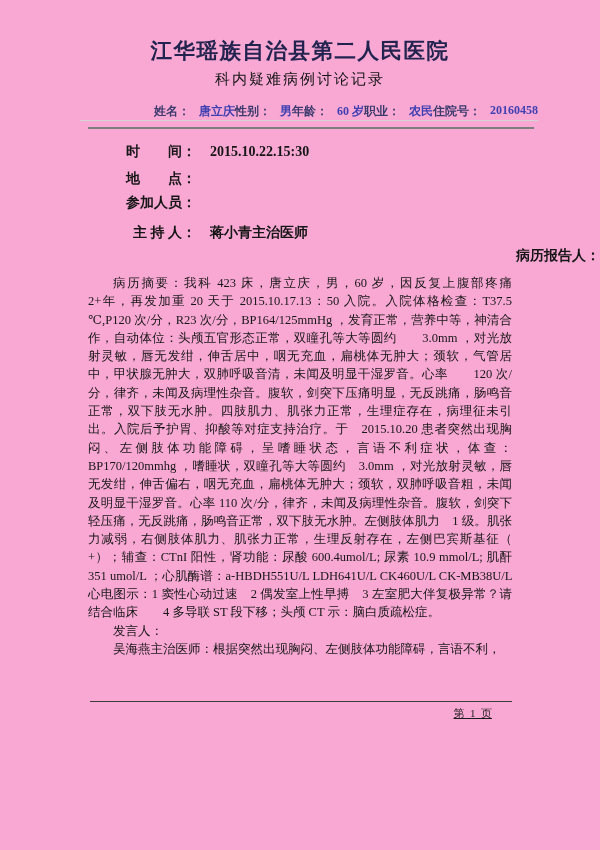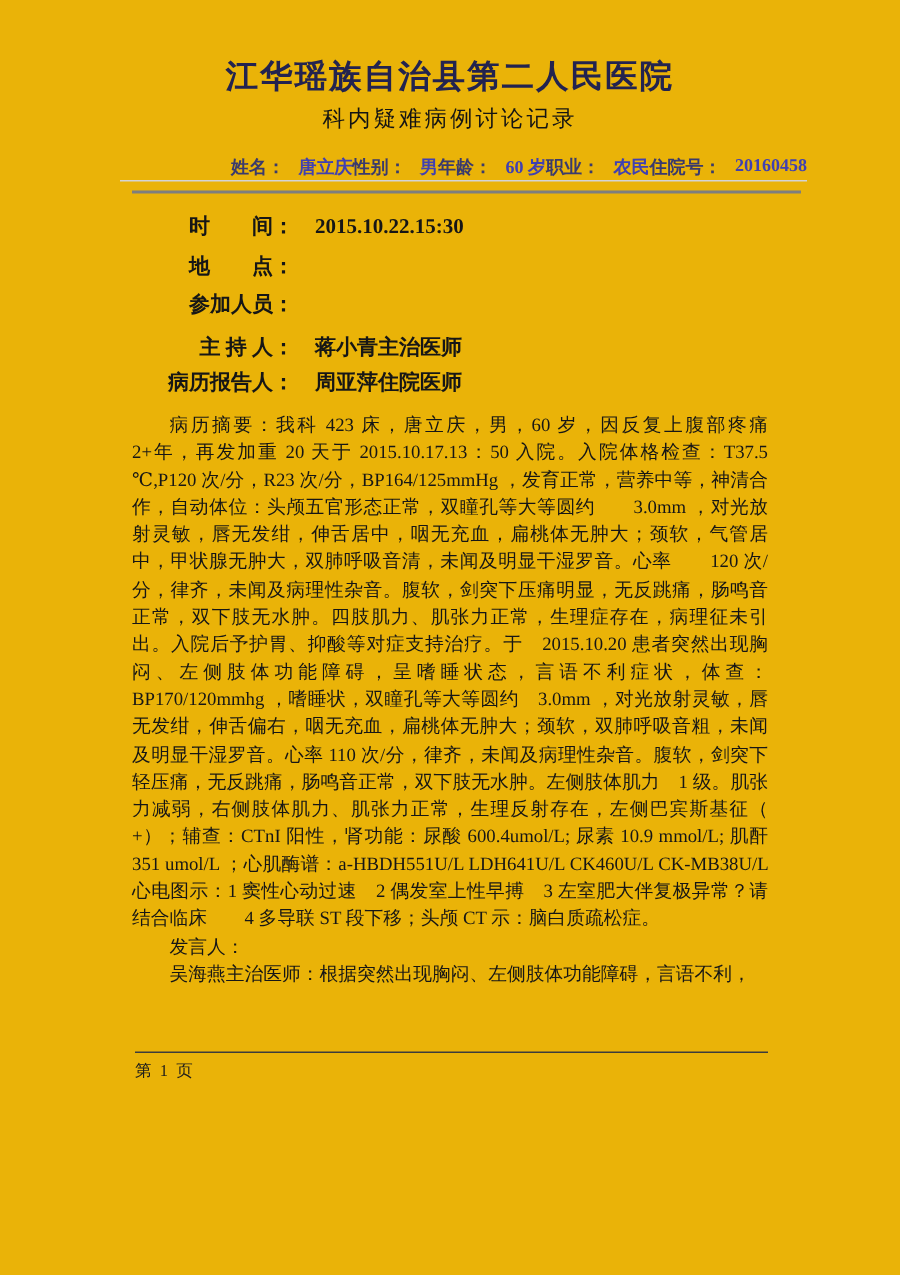--- a/index.html
+++ b/index.html
@@ -1,21 +1,21 @@
 <!DOCTYPE html>
 <html><head>
 <meta charset="utf-8">
 <style>
   * { box-sizing: border-box; }
   html, body { margin: 0; padding: 0; background: #ffffff; }
   .page {
     position: relative;
     width: 600px;
     height: 850px;
-    background: #eab308;
+    background: #f9a8d4;
     overflow: hidden;
     font-family: "Liberation Serif", "DejaVu Serif", serif;
     color: #1c1c1c;
   }
   .hospital-name {
     margin: 0;
     padding-top: 36px;
     text-align: center;
     font-size: 21.5px;
     font-weight: bold;
@@ -79,26 +79,27 @@
     white-space: pre-wrap;
   }
   .footer {
     position: absolute;
     left: 90px;
     right: 88px;
     top: 701px;
     border-top: 1px solid #3c3c3c;
   }
   .page-number {
-    text-align: left;
+    text-align: right;
     padding-right: 20px;
     margin-top: 4px;
     font-size: 11px;
     white-space: pre;
     color: #1c1c1c;
+    text-decoration: underline;
   }
 </style>
 </head>
 <body>
 
 <div class="page">
 
   <h1 class="hospital-name">江华瑶族自治县第二人民医院</h1>
   <h2 class="doc-title">科内疑难病例讨论记录</h2>
 
@@ -137,21 +138,20 @@
     </div>
     <div class="meta-row row-participants">
       <span class="meta-label">参加人员：</span>
     </div>
     <div class="meta-row row-host">
       <span class="meta-label">主 持 人：</span>
       <span class="meta-value">蒋小青主治医师</span>
     </div>
     <div class="meta-row row-reporter">
       <span class="meta-label">病历报告人：</span>
-      <span class="meta-value">周亚萍住院医师</span>
     </div>
   </div>
 
   <div class="body-text">
     <p>病历摘要：我科 423 床，唐立庆，男，60 岁，因反复上腹部疼痛　2+年，再发加重 20 天于 2015.10.17.13：50 入院。入院体格检查：T37.5 ℃,P120 次/分，R23 次/分，BP164/125mmHg ，发育正常，营养中等，神清合作，自动体位：头颅五官形态正常，双瞳孔等大等圆约　　3.0mm ，对光放射灵敏，唇无发绀，伸舌居中，咽无充血，扁桃体无肿大；颈软，气管居中，甲状腺无肿大，双肺呼吸音清，未闻及明显干湿罗音。心率　　120 次/分，律齐，未闻及病理性杂音。腹软，剑突下压痛明显，无反跳痛，肠鸣音正常，双下肢无水肿。四肢肌力、肌张力正常，生理症存在，病理征未引出。入院后予护胃、抑酸等对症支持治疗。于　2015.10.20 患者突然出现胸闷、左侧肢体功能障碍，呈嗜睡状态，言语不利症状，体查：　　BP170/120mmhg ，嗜睡状，双瞳孔等大等圆约　3.0mm ，对光放射灵敏，唇无发绀，伸舌偏右，咽无充血，扁桃体无肿大；颈软，双肺呼吸音粗，未闻及明显干湿罗音。心率 110 次/分，律齐，未闻及病理性杂音。腹软，剑突下轻压痛，无反跳痛，肠鸣音正常，双下肢无水肿。左侧肢体肌力　1 级。肌张力减弱，右侧肢体肌力、肌张力正常，生理反射存在，左侧巴宾斯基征（　+）；辅查：CTnI 阳性，肾功能：尿酸 600.4umol/L; 尿素 10.9 mmol/L; 肌酐 351 umol/L ；心肌酶谱：a-HBDH551U/L LDH641U/L CK460U/L CK-MB38U/L　　心电图示：1 窦性心动过速　2 偶发室上性早搏　3 左室肥大伴复极异常？请结合临床　　4 多导联 ST 段下移；头颅 CT 示：脑白质疏松症。</p>
     <p>发言人：</p>
     <p>吴海燕主治医师：根据突然出现胸闷、左侧肢体功能障碍，言语不利，</p>
   </div>
 
   <div class="footer">

